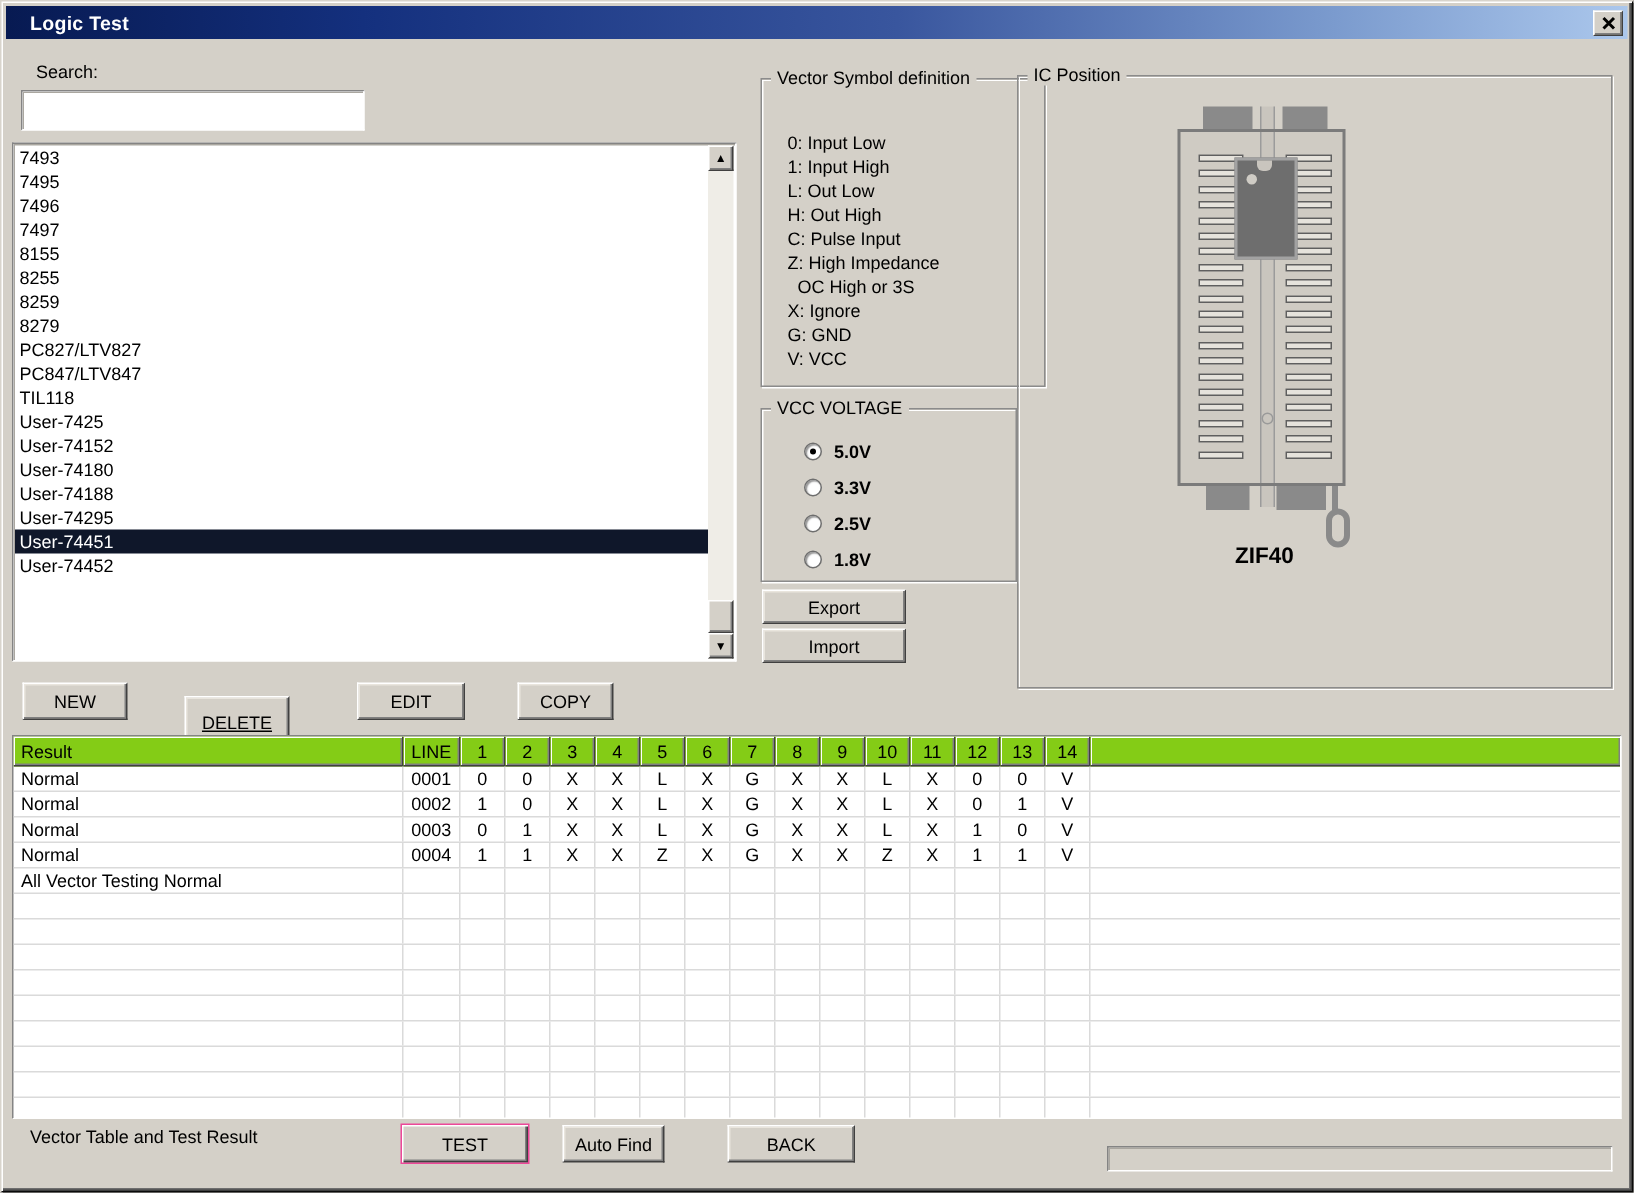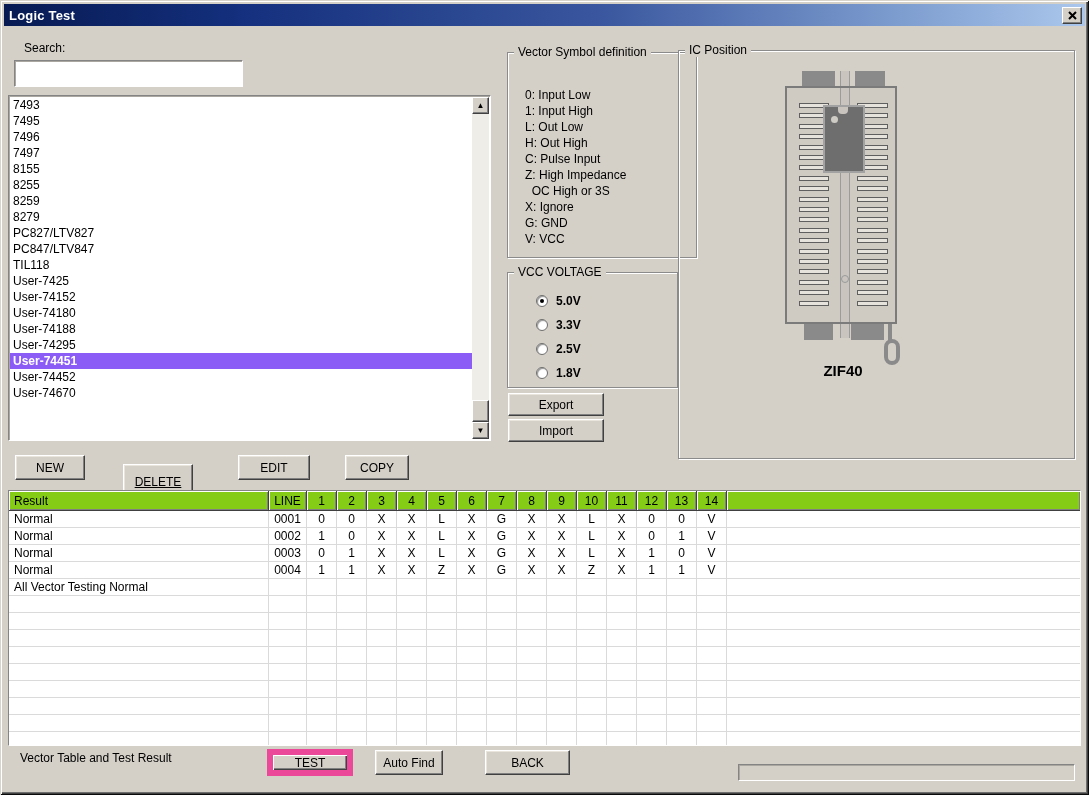--- a/index.html
+++ b/index.html
@@ -2,45 +2,45 @@
 <html><head>
 <meta charset="utf-8">
 <style>
   html,body{margin:0;padding:0;background:#808080;}
   *{box-sizing:border-box;font-family:"Liberation Sans","DejaVu Sans",sans-serif;}
   .window{position:relative;width:1089px;height:795px;background:#d4d0c8;overflow:hidden;
     box-shadow: inset 1px 1px 0 #d8d4cc, inset -1px -1px 0 #0a0a0a, inset 2px 2px 0 #ffffff, inset -2px -2px 0 #404040, inset -3px -3px 0 #6e6e6e;}
   .titlebar{position:absolute;left:4px;top:4px;right:4px;height:22px;
     background:linear-gradient(90deg,#071a52 0%,#14307e 22%,#39569e 55%,#7b9bce 82%,#abc7ec 100%);
     display:flex;align-items:center;color:#fff;}
-  .titlebar .title{font-size:13px;font-weight:bold;padding-left:5px;letter-spacing:.2px;}
+  .titlebar .title{font-size:13px;font-weight:bold;padding-left:16px;letter-spacing:.2px;}
   .close-btn{position:absolute;right:3px;top:3px;width:20px;height:17px;background:#d4d0c8;
     border:1px solid;border-color:#fff #404040 #404040 #fff;box-shadow:inset -1px -1px 0 #808080;
     display:flex;align-items:center;justify-content:center;padding:0;cursor:default;}
   .lbl{position:absolute;font-size:12px;color:#000;}
   .sunken{border:1px solid;border-color:#848484 #ffffff #ffffff #848484;box-shadow:inset 1px 1px 0 #aaa7a0;}
   .search-input{position:absolute;left:14px;top:60px;width:229px;height:27px;background:#fff;
     font-size:12px;padding:2px 4px;outline:none;}
   
   .listbox{position:absolute;left:8px;top:95px;width:483px;height:346px;background:#fff;}
   .list-items{position:absolute;left:1px;top:1px;right:18px;bottom:1px;overflow:hidden;}
   .list-item{height:16px;line-height:16px;font-size:12px;padding-left:3px;color:#000;white-space:nowrap;}
-  .list-item.selected{background:#8b5cf6;color:#fff;font-weight:bold;}
+  .list-item.selected{background:#0f172a;color:#fff;}
   .scrollbar{position:absolute;top:1px;right:1px;width:17px;bottom:1px;background:#efede7;}
   .sb-btn{position:absolute;left:0;width:17px;height:17px;background:#d4d0c8;border:1px solid;
     border-color:#fff #404040 #404040 #fff;box-shadow:inset -1px -1px 0 #808080;
     display:flex;align-items:center;justify-content:center;font-size:8px;color:#000;}
   .sb-btn.up{top:0;} .sb-btn.down{bottom:0;}
   .sb-thumb{position:absolute;left:0;width:17px;height:22px;bottom:17px;background:#d4d0c8;
     border:1px solid;border-color:#fff #404040 #404040 #fff;box-shadow:inset -1px -1px 0 #808080;}
   
   .btn{position:absolute;background:#d4d0c8;border:1px solid;border-color:#ffffff #404040 #404040 #ffffff;
     box-shadow:inset -1px -1px 0 #808080, inset 1px 1px 0 #e9e5dd;
     font-size:12px;color:#000;display:flex;align-items:center;justify-content:center;padding:0;cursor:default;}
-  .btn.default{border:6px solid #ec4899;box-shadow:inset 1px 1px 0 #fff, inset -1px -1px 0 #404040, inset -2px -2px 0 #808080;}
+  .btn.default{border:1px solid #ec4899;box-shadow:inset 1px 1px 0 #fff, inset -1px -1px 0 #404040, inset -2px -2px 0 #808080;}
   
   .groupbox{position:absolute;border:1px solid #8b8b8b;box-shadow:inset 1px 1px 0 #ffffff,1px 1px 0 #ffffff;}
   .gb-title{position:absolute;top:-8px;left:6px;background:#d4d0c8;padding:0 4px;font-size:12px;color:#000;white-space:nowrap;}
   .vs-line{font-size:12px;line-height:16px;color:#000;white-space:pre;}
   #vector-lines{position:absolute;left:17px;top:34px;}
   
   .radio-row{display:flex;align-items:center;height:24px;}
   .radio{width:12px;height:12px;border-radius:50%;background:#fff;border:1px solid #6e6e6e;
     box-shadow:inset 1px 1px 1px rgba(64,64,64,.55);margin-right:8px;position:relative;flex:none;}
   .radio.on::after{content:"";position:absolute;left:3px;top:3px;width:4px;height:4px;border-radius:50%;background:#000;}
@@ -107,21 +107,20 @@
         <div class="list-item">PC827/LTV827</div>
         <div class="list-item">PC847/LTV847</div>
         <div class="list-item">TIL118</div>
         <div class="list-item">User-7425</div>
         <div class="list-item">User-74152</div>
         <div class="list-item">User-74180</div>
         <div class="list-item">User-74188</div>
         <div class="list-item">User-74295</div>
         <div class="list-item selected">User-74451</div>
         <div class="list-item">User-74452</div>
-        <div class="list-item">User-74670</div>
       </div>
     <div class="scrollbar">
       <div class="sb-btn up">
           <span>▲</span>
         </div>
       <div class="sb-thumb"></div>
       <div class="sb-btn down">
           <span>▼</span>
         </div>
     </div>

